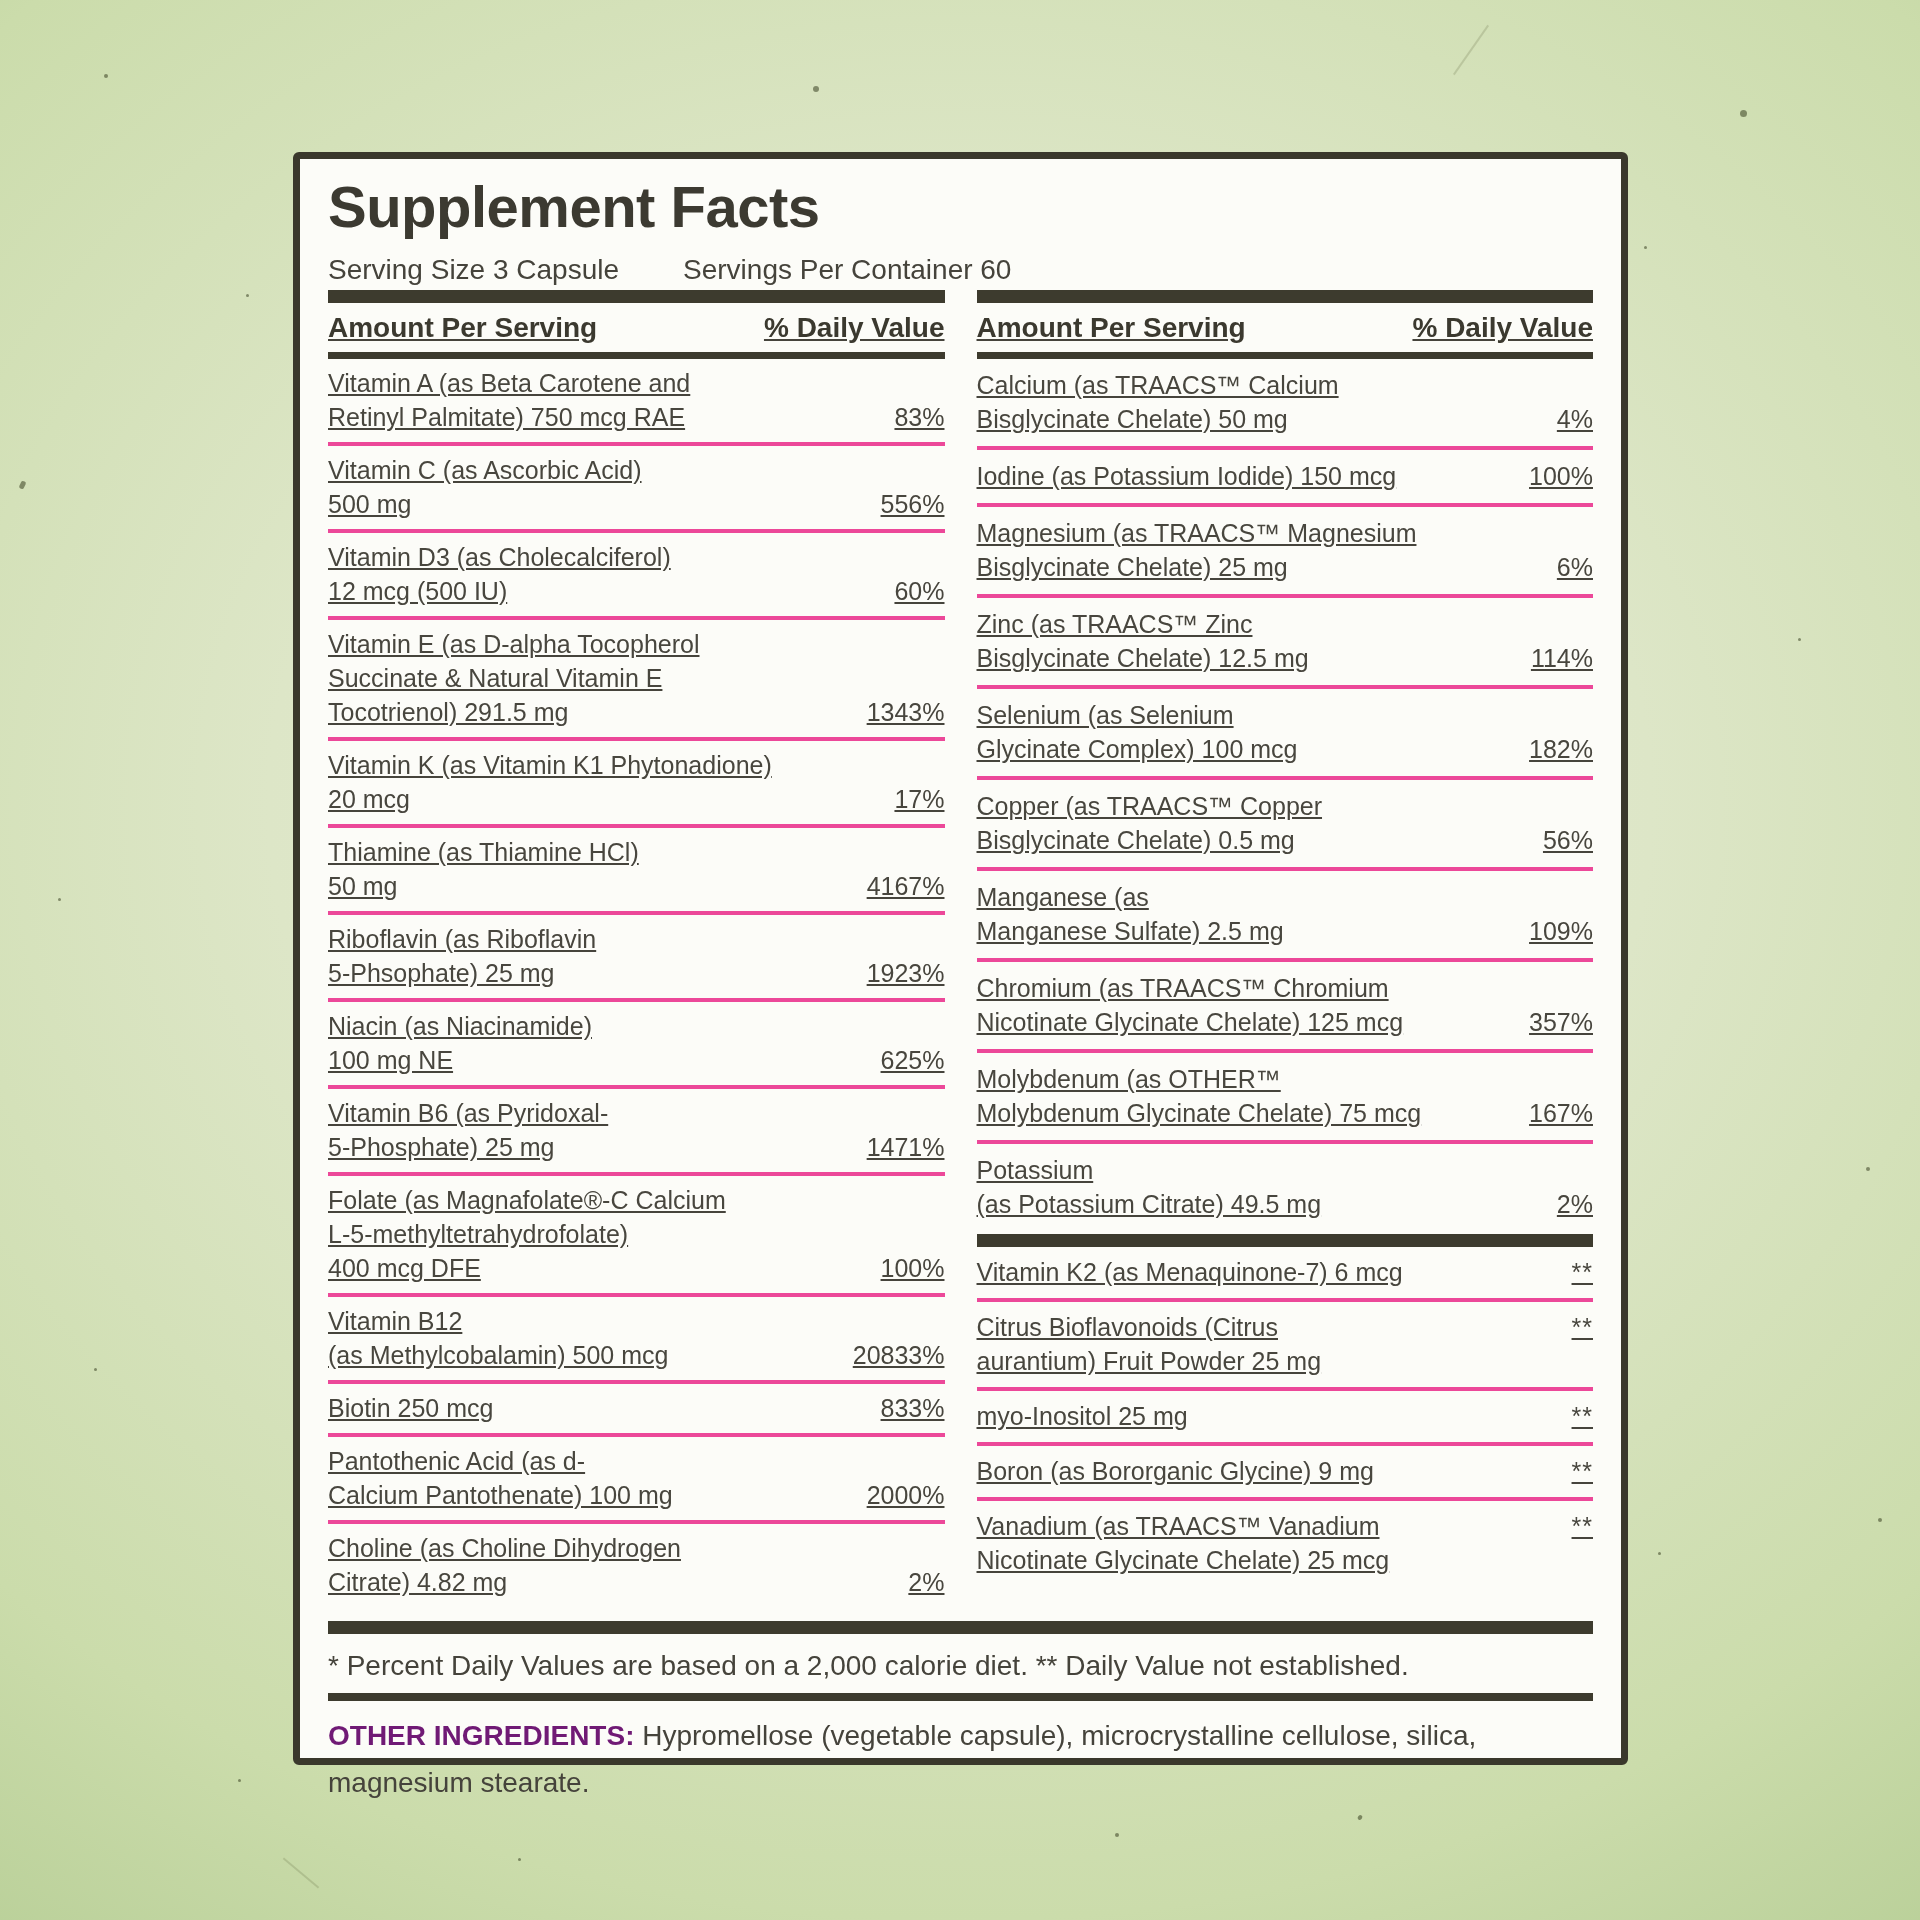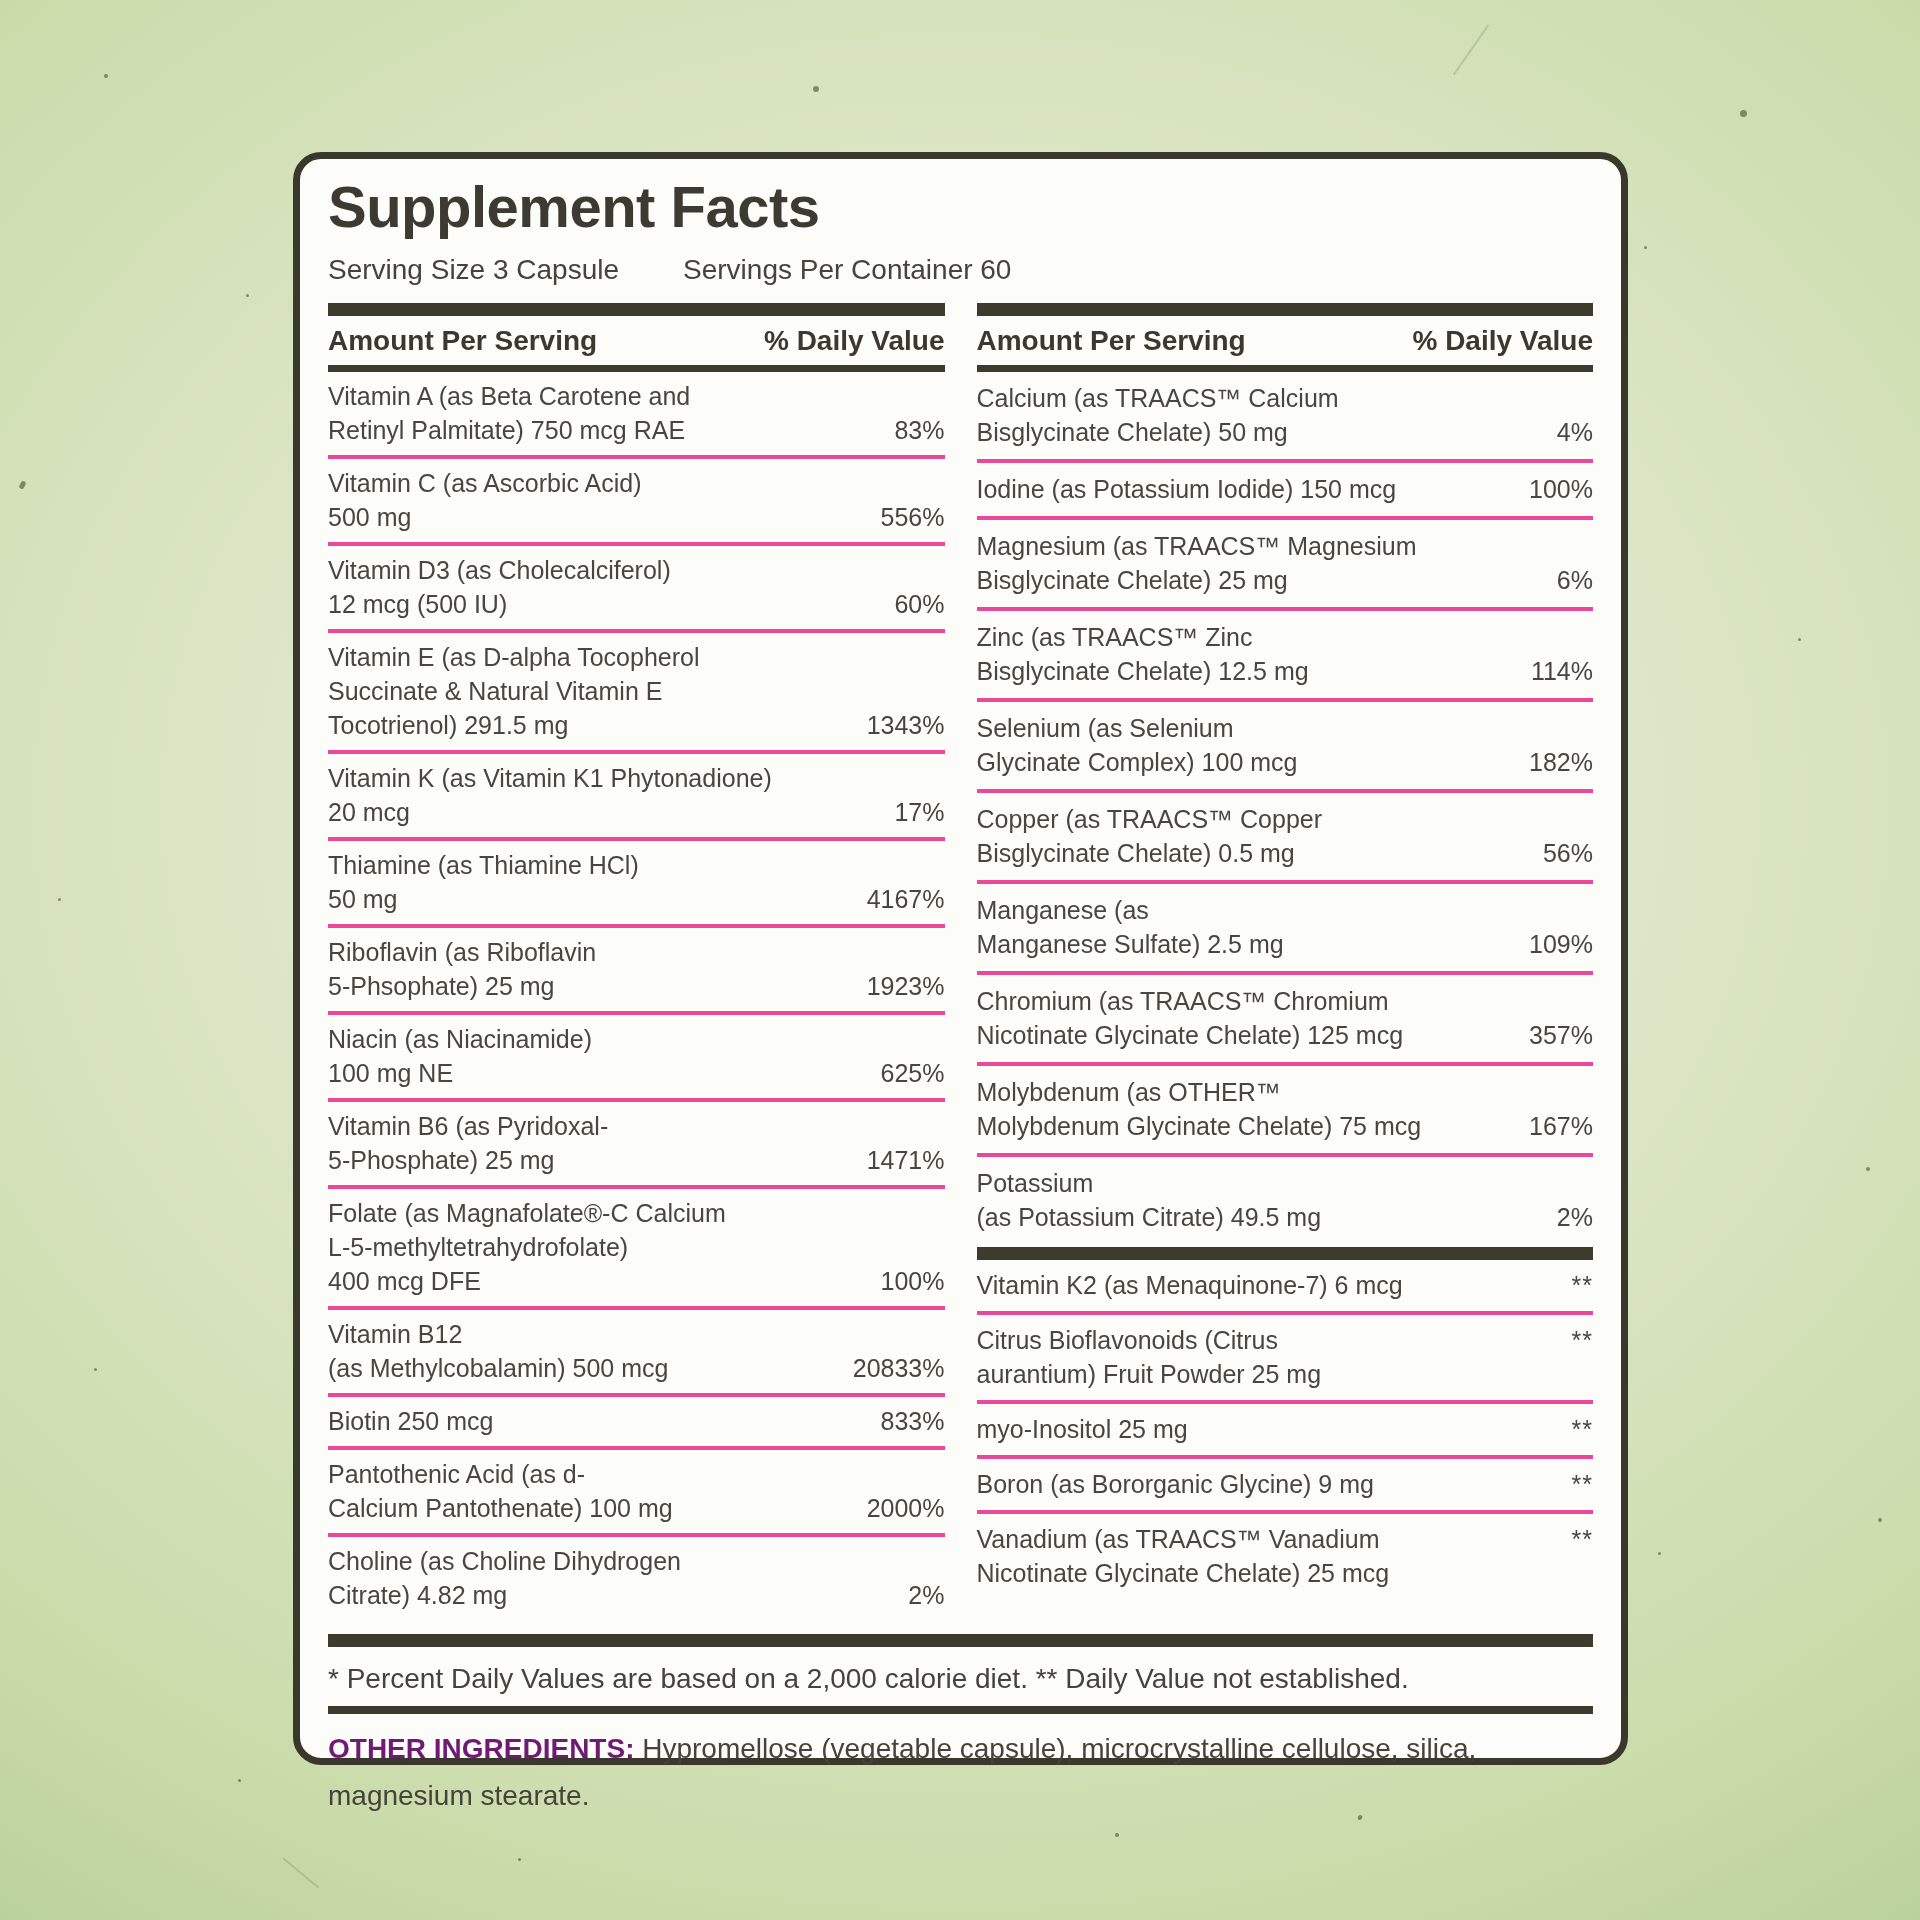--- a/index.html
+++ b/index.html
@@ -6,27 +6,27 @@
   body{
     width:1920px;height:1920px;position:relative;overflow:hidden;
     font-family:"Liberation Sans","DejaVu Sans",sans-serif;
     background:radial-gradient(120% 100% at 50% 42%,
       #e7edd7 0%, #dde6c7 30%, #cbdcab 58%, #b1ca90 80%, #9fbb7e 100%);
   }
   .speck{position:absolute;border-radius:50%;background:rgba(56,64,32,.55);}
   .scratch{position:absolute;background:rgba(70,80,40,.18);}
   .panel{
     position:absolute;left:293px;top:152px;width:1335px;height:1613px;
-    background:#fcfcf8;border:7px solid #3a382c;border-radius:28px;
+    background:#fcfcf8;border:7px solid #3a382c;border-radius:6px;
     box-sizing:border-box;padding:22px 28px 0 28px;
     color:#46443c;
   }
   .title{font-size:58px;line-height:52px;font-weight:700;letter-spacing:-.5px;color:#3c3a31;}
   .serving{margin-top:21px;font-size:28px;display:flex;gap:64px;color:#45433b;}
-  .columns{display:grid;grid-template-columns:1fr 1fr;column-gap:32px;margin-top:17px;}
+  .columns{display:grid;grid-template-columns:1fr 1fr;column-gap:32px;margin-top:4px;text-decoration:underline;}
   .bar-thick{height:13px;background:#3d3b2e;}
   .col-header{display:flex;justify-content:space-between;font-weight:700;font-size:28px;color:#3b392f;padding:9px 0 8px;}
   .bar-med{height:7px;background:#3d3b2e;}
   .row{display:flex;justify-content:space-between;align-items:flex-end;
        font-size:25px;line-height:34px;color:#48463e;}
   .col-left .row{padding:7px 0 8px;}
   .col-right .row{padding:9px 0 10px;}
   .row + .row{border-top:4px solid #ec4899;}
   .row .line{white-space:nowrap;}
   .row-dv{margin-left:10px;white-space:nowrap;}

